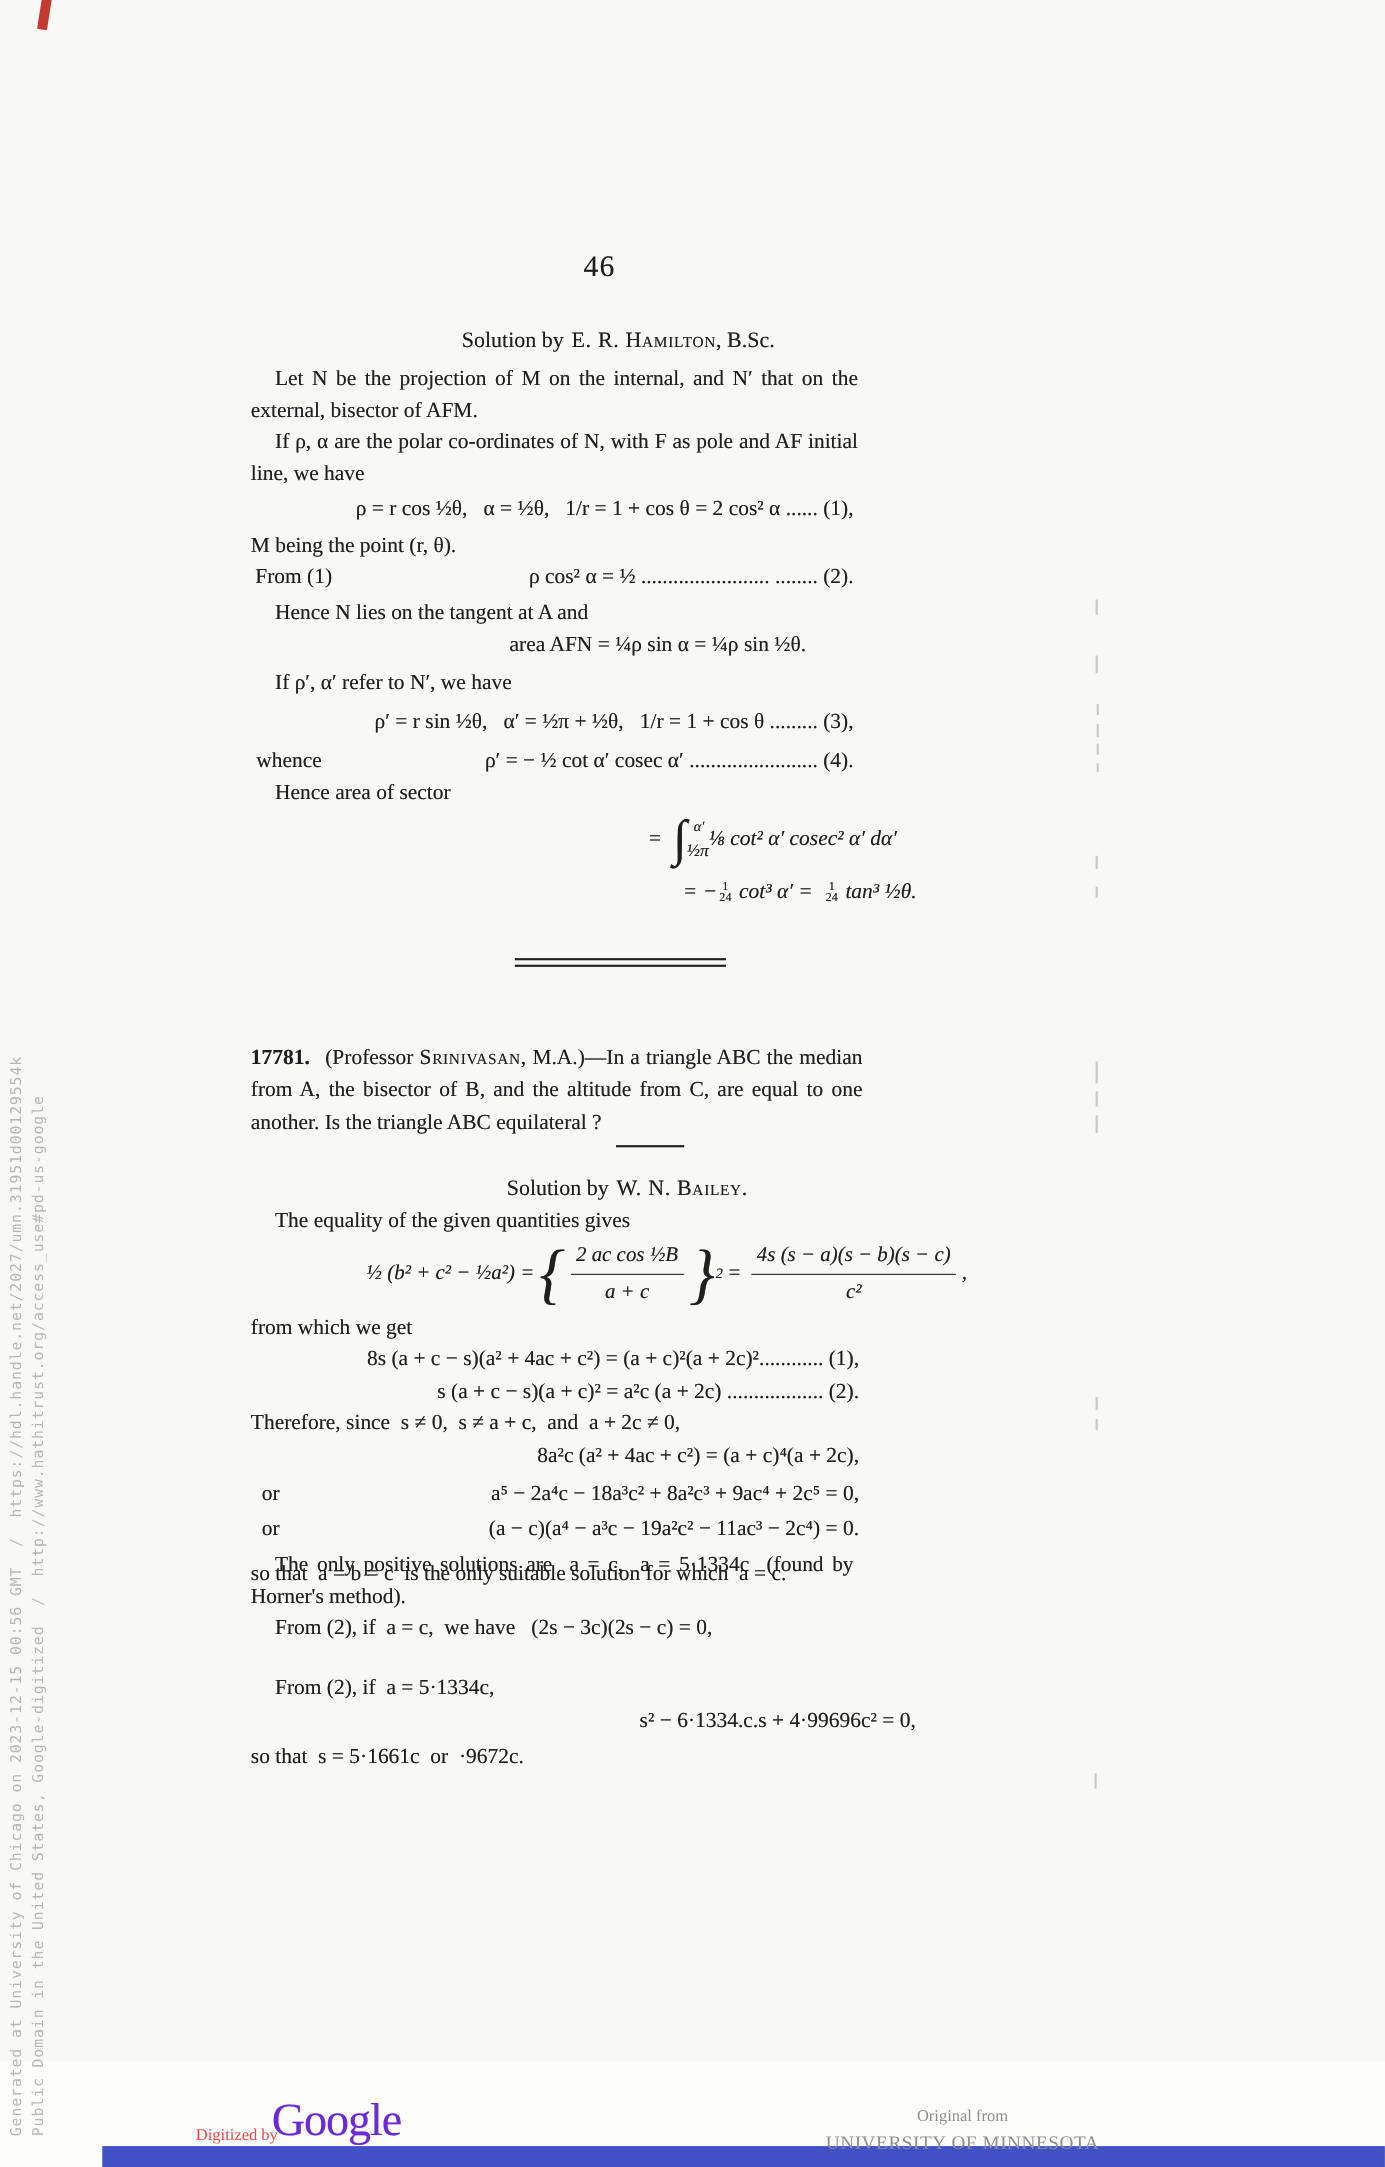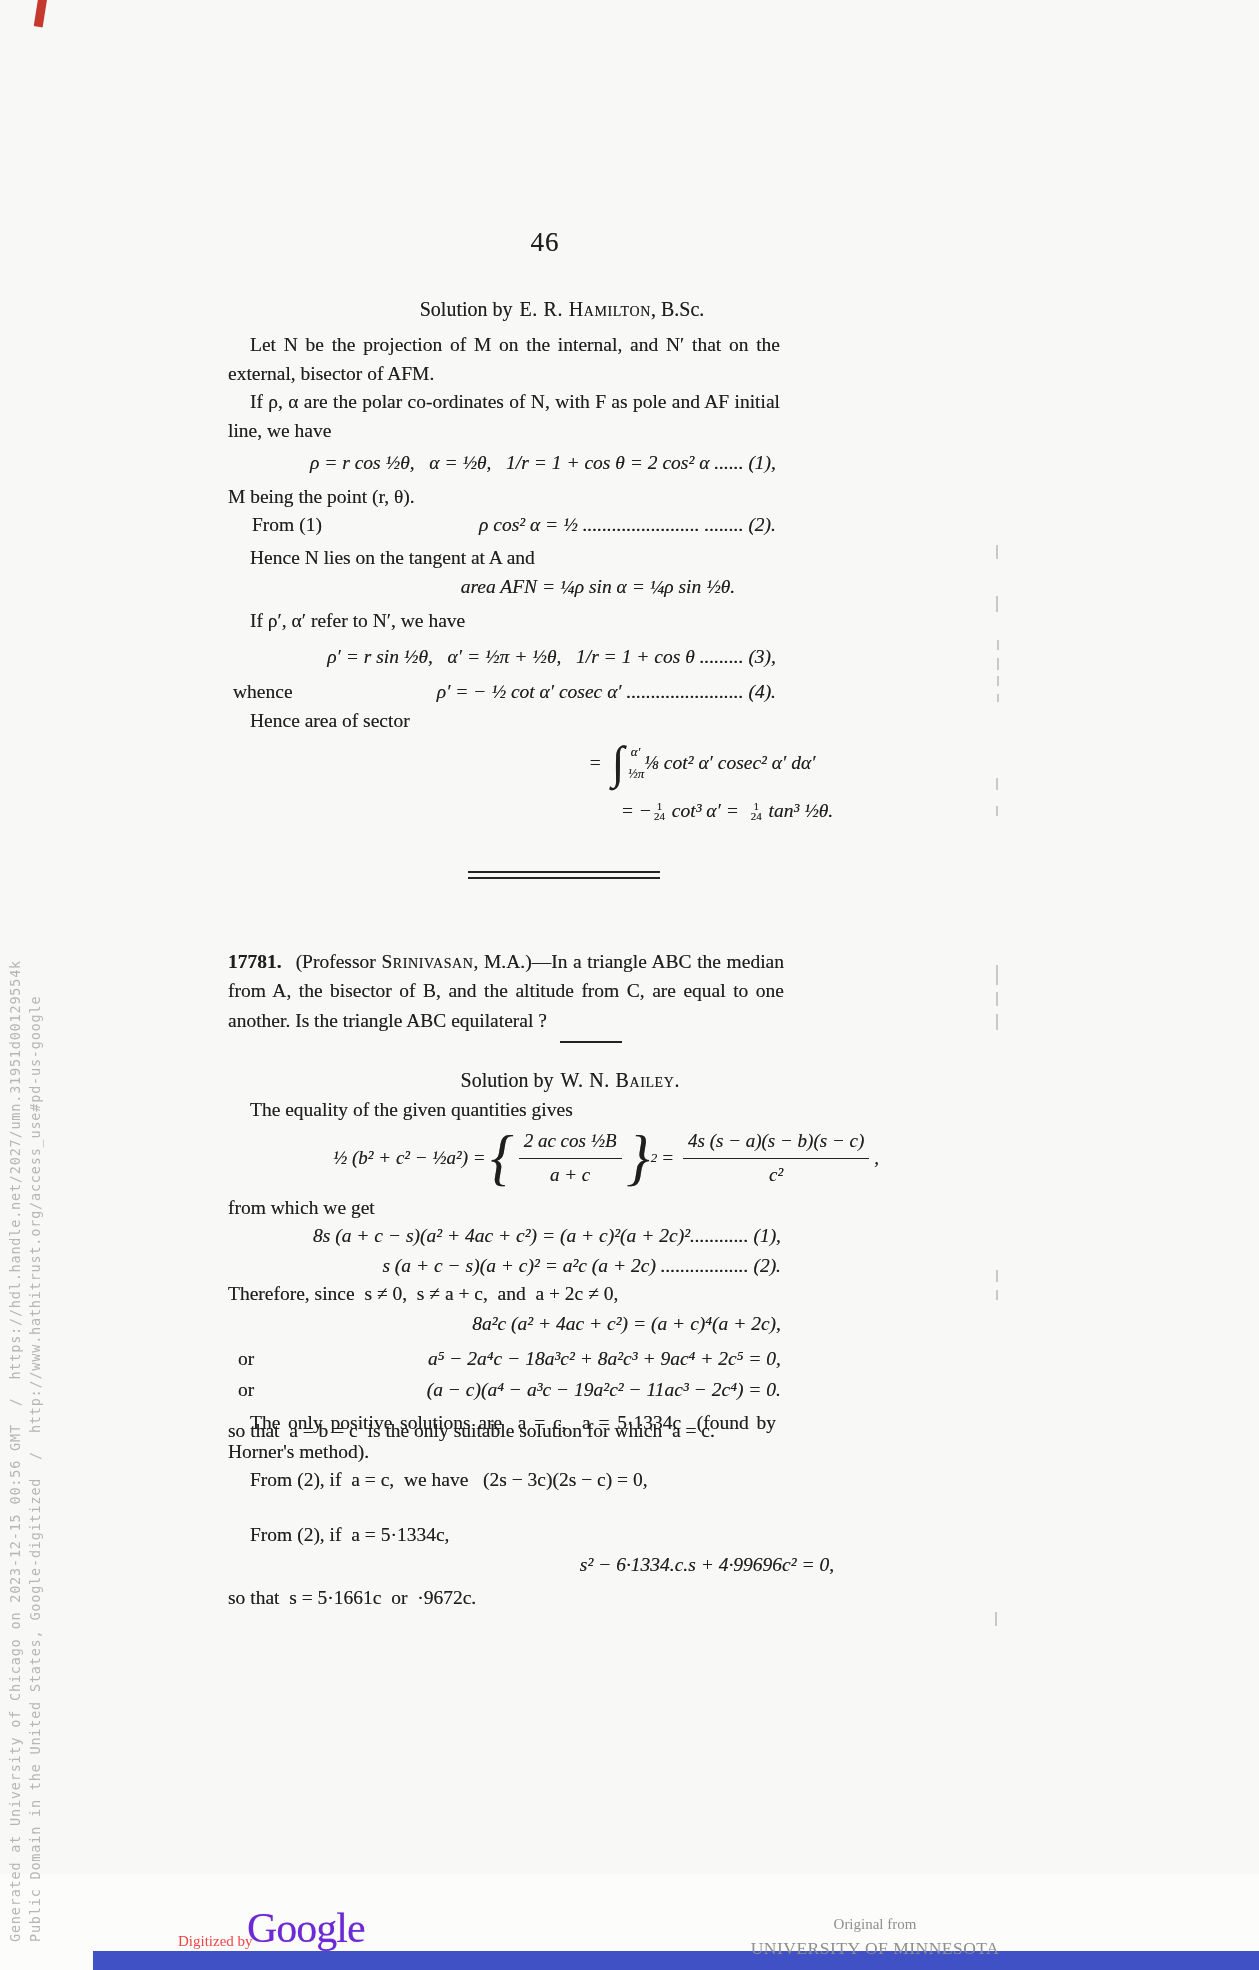--- a/index.html
+++ b/index.html
@@ -6,21 +6,21 @@
   body{width:1259px;height:1970px;position:relative;overflow:hidden;
        background:#f8f8f6;font-family:"Liberation Serif","DejaVu Serif",serif;color:#1f1f1f;}
   .page{position:absolute;inset:0;}
   .blk{position:absolute;left:228px;width:548px;font-size:19.5px;line-height:28.5px;
        text-shadow:0 0 .35px rgba(25,25,25,.55);}
   .center{text-align:center}
   .right{text-align:right}
   .j{text-align:justify}
   .ind{text-indent:22px}
   .pre{white-space:pre-wrap}
-  .eq{font-style:italic;white-space:pre-wrap}
+  .eq{white-space:pre-wrap}
   .lbl{position:absolute;top:0;font-style:normal}
   .it{}
   .sc{font-variant:small-caps;letter-spacing:.6px}
   .h{font-size:20px}
   .h .it{margin-right:7px}
   .pageno{font-size:27px;letter-spacing:1px}
   .pnum{font-weight:bold;margin-right:14px}
   
   .dblrule{position:absolute;left:468px;top:871px;width:192px;border-top:2px solid #232323}
   .dblrule2{position:absolute;left:468px;top:877px;width:192px;border-top:2px solid #232323}
@@ -32,21 +32,21 @@
   .sfrac{display:inline-flex;flex-direction:column;align-items:center;font-size:11px;
          line-height:10px;vertical-align:-5px;margin:0 2px;font-style:normal}
   .brace{font-size:58px;font-weight:400;vertical-align:middle;line-height:0;
          transform:scaleY(1.05);display:inline-block}
   .bexp{font-size:13px;vertical-align:20px;margin-left:1px}
   .eqflex{display:flex;align-items:center;justify-content:center;font-style:italic}
   
   .intwrap{position:relative;display:inline-block;margin:0 20px 0 10px}
   .intsign{font-size:46px;font-style:normal;line-height:46px}
   .lup{position:absolute;top:-2px;right:-16px;font-size:13px}
-  .llo{position:absolute;bottom:-2px;right:-20px;font-size:13px}
+  .llo{position:absolute;bottom:-2px;right:-20px;font-size:16px}
   
   .redmark{position:absolute;left:36px;top:-3px;width:9px;height:30px;background:#c5392e;
            transform:rotate(9deg);border-radius:1px}
   .bluebar{position:absolute;left:93px;top:1951px;right:0;height:19px;background:#3f51c5}
   .fband{position:absolute;left:0;top:1874px;width:100%;height:96px;background:#fcfcfb}
   .dash{position:absolute;width:2px;background:#c9c9c8}
   
   .side{position:absolute;transform-origin:0 0;transform:rotate(-90deg);width:1005px;
         font-family:"DejaVu Sans Mono","Liberation Mono",monospace;font-size:13.5px;
         letter-spacing:.8px;color:#b6b6b4;white-space:pre}
@@ -93,21 +93,21 @@
 
   <div class="blk j ind" style="top:331px;width:552px">Let N be the projection of M on the internal, and N′ that on the external, bisector of AFM.</div>
 
   <div class="blk j ind" style="top:388px;width:552px">If ρ, α are the polar co-ordinates of N, with F as pole and AF initial line, we have</div>
 
   <div class="blk eq right" style="top:449px">ρ = r cos ½θ,   α = ½θ,   1/r = 1 + cos θ = 2 cos² α ...... (1),</div>
 
   <div class="blk" style="top:483px">M being the point (r, θ).</div>
 
   <div class="blk" style="top:511px">
-    <span class="lbl" style="left:24px">From (1)</span>
+    <span class="lbl" style="left:4px">From (1)</span>
     <div class="eq right">ρ cos² α = ½ ........................ ........ (2).</div>
   </div>
 
   <div class="blk ind" style="top:544px">Hence N lies on the tangent at A and</div>
 
   <div class="blk eq center" style="top:573px;padding-left:96px">area AFN = ¼ρ sin α = ¼ρ sin ½θ.</div>
 
   <div class="blk ind" style="top:607px">If ρ′, α′ refer to N′, we have</div>
 
   <div class="blk eq right" style="top:643px">ρ′ = r sin ½θ,   α′ = ½π + ½θ,   1/r = 1 + cos θ ......... (3),</div>

